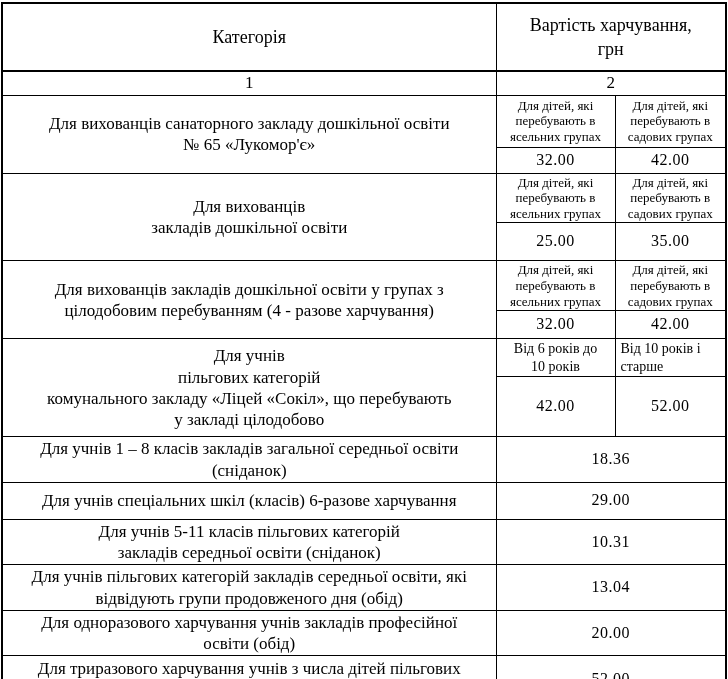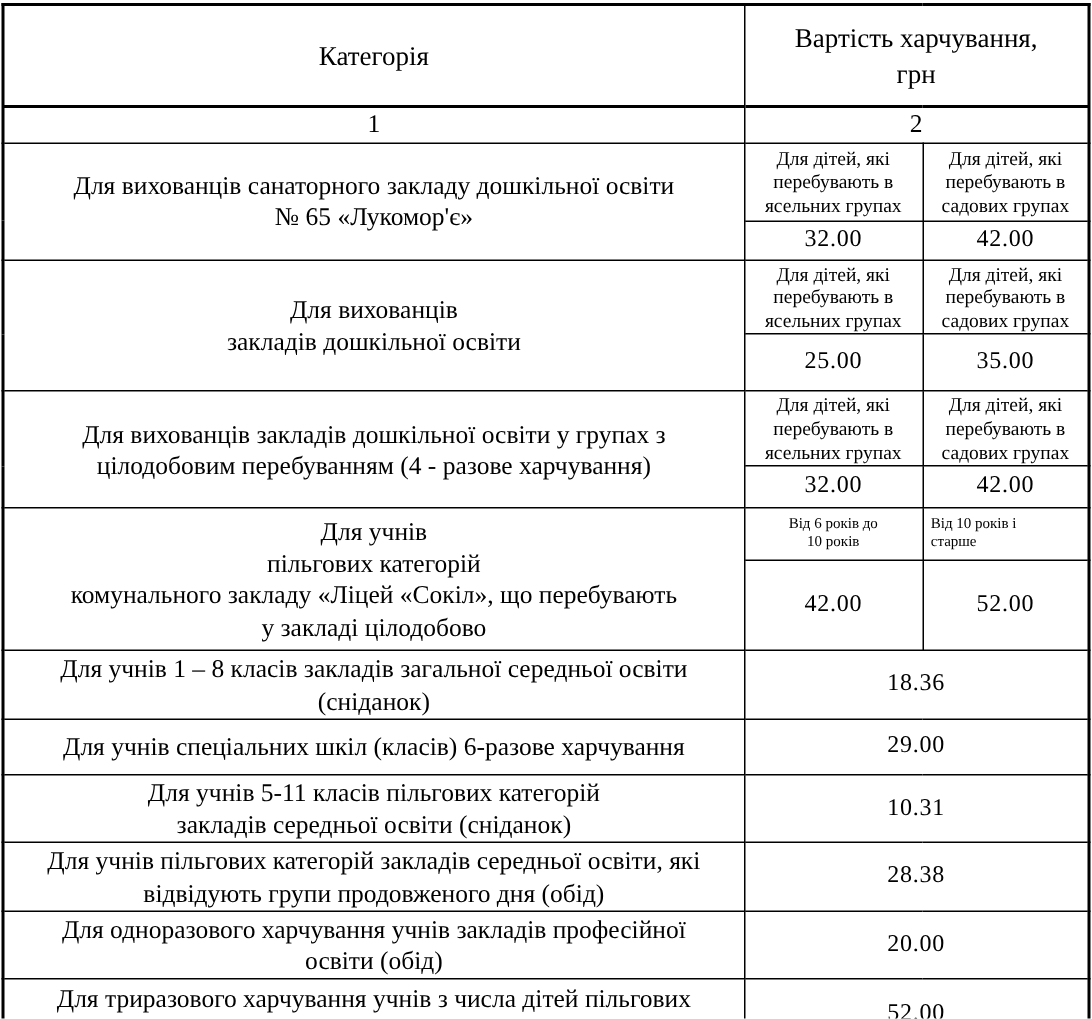--- a/index.html
+++ b/index.html
@@ -41,21 +41,21 @@
     white-space: pre-line;
     margin-left: 46px;
   }
   td.subh {
     font-size: 13px;
     line-height: 1.2;
     padding: 1px 2px;
     white-space: pre-line;
   }
   td.subh.age {
-    font-size: 10px;
+    font-size: 14px;
     line-height: 1.25;
   }
   td.subh.age-left {
     text-align: left;
     padding-left: 5px;
     margin-top: 17px;
   }
   td.val {
     font-size: 16px;
     line-height: 1.05;
@@ -157,21 +157,21 @@
 
   <tr style="height:40px">
     <td class="cat">Для учнів 5-11 класів пільгових категорій
 закладів середньої освіти (сніданок)</td>
     <td class="val" colspan="2">10.31</td>
   </tr>
 
   <tr style="height:45px">
     <td class="cat">Для учнів пільгових категорій закладів середньої освіти, які
 відвідують групи продовженого дня (обід)</td>
-    <td class="val" colspan="2">28.38</td>
+    <td class="val" colspan="2">13.04</td>
   </tr>
 
   <tr style="height:37px">
     <td class="cat">Для одноразового харчування учнів закладів професійної
 освіти (обід)</td>
     <td class="val" colspan="2">20.00</td>
   </tr>
 
   <tr style="height:47px">
     <td class="cat">Для триразового харчування учнів з числа дітей пільгових

